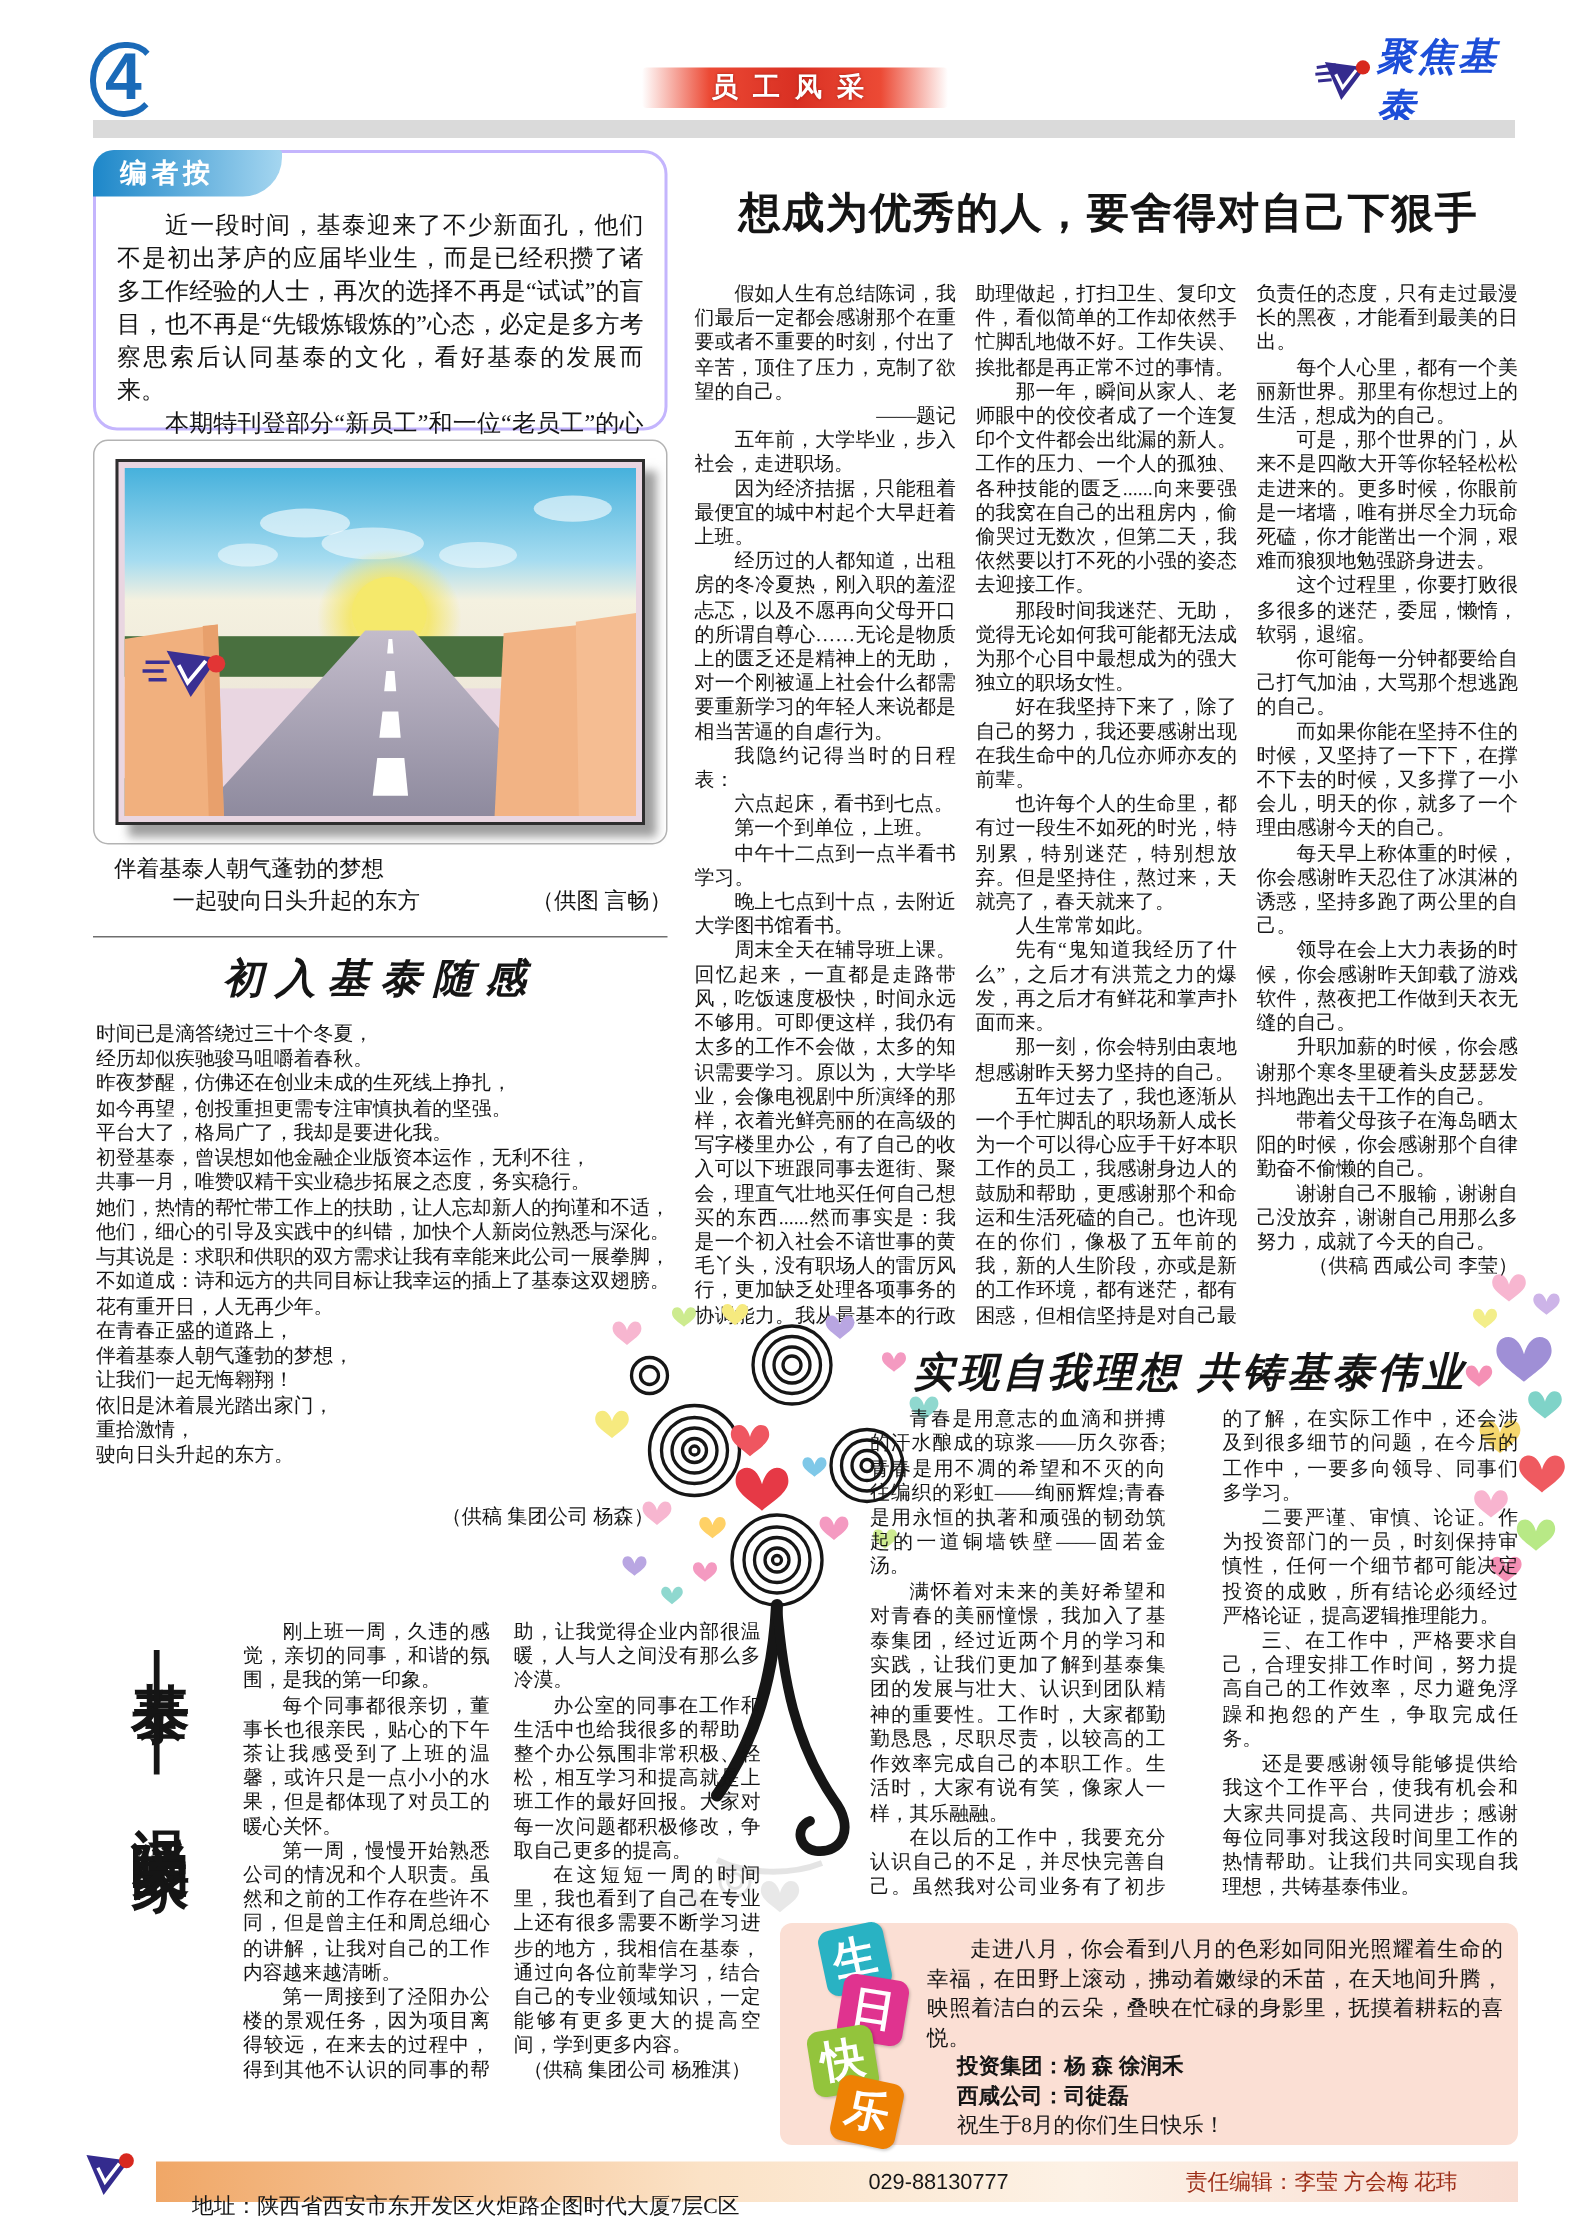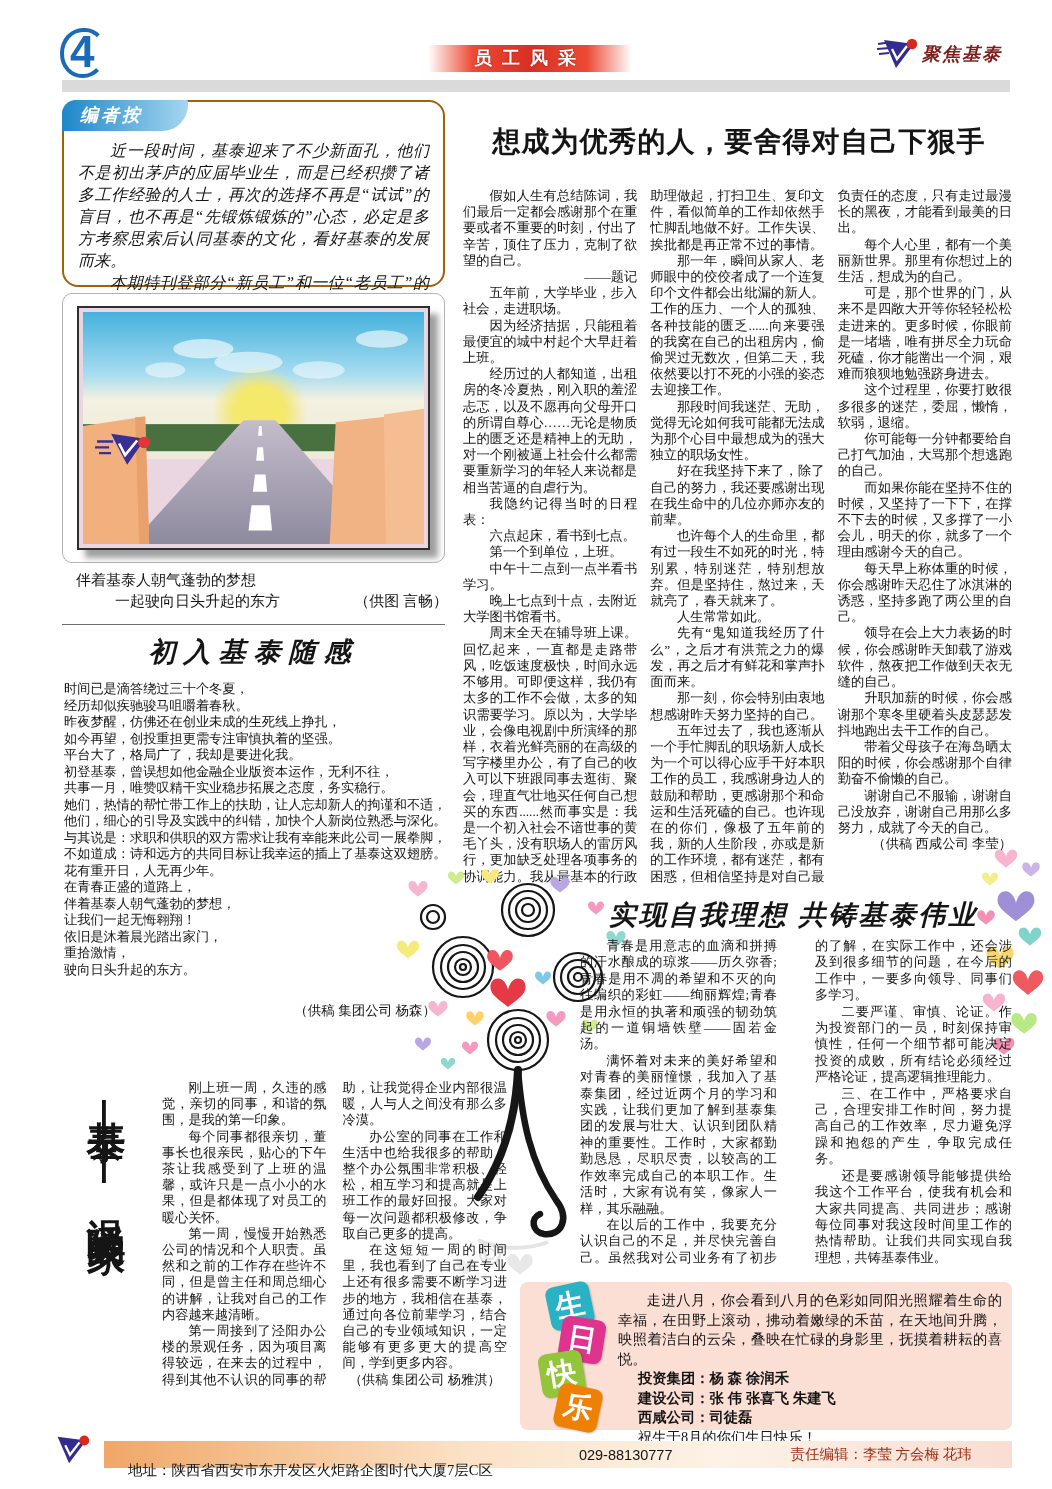--- a/index.html
+++ b/index.html
@@ -13,26 +13,26 @@
   #page-num .ring { position:absolute; left:2px; top:2px; width:46px; height:50px;
     border:4px solid #1a6ab8; border-radius:50% 45% 50% 48%; border-right-color:transparent; }
   #page-num .num { position:absolute; left:12px; top:1px; font-size:44px; font-weight:bold;
     color:#1a6ab8; font-family:"Liberation Sans",sans-serif; }
   #banner { left:428px; top:45px; width:204px; height:27px; text-align:center;
     background:linear-gradient(90deg,#ffffff 0%,#ec4a35 22%,#d93023 50%,#ec4a35 78%,#ffffff 100%);
     border-radius:3px; }
   #banner span { color:#fff; font-weight:bold; font-size:18px; line-height:27px; letter-spacing:10px;
     text-shadow:0 0 2px rgba(120,0,0,.6); }
   #brand { left:876px; top:34px; width:140px; height:40px; display:flex; align-items:center; gap:4px; }
-  #brand .brand-text { color:#7f1d1d; font-weight:bold; font-style:italic; font-size:18px; letter-spacing:2px; }
+  #brand .brand-text { color:#1d4ed8; font-weight:bold; font-style:italic; font-size:25px; letter-spacing:2px; }
   #head-bar { left:62px; top:80px; width:948px; height:12px; background:#dadada; }
 
   
   #editor-box { left:62px; top:100px; width:383px; height:187px;
-    border:2px solid #a16207; border-radius:16px;font-style:italic; }
+    border:2px solid #c4b5fd; border-radius:16px; }
   .editor-tab { position:absolute; top:-2px; left:-2px; width:126px; height:31px;
     background:linear-gradient(90deg,#1d87c9,#a5d6f0);
     border-radius:14px 2px 26px 0; color:#fff; font-weight:bold; font-size:18px;
     line-height:31px; padding-left:18px; font-family:"Liberation Sans",sans-serif; letter-spacing:3px; }
   .editor-text { padding:38px 14px 0 14px; font-size:16px; line-height:22px; text-align:justify; }
   .editor-text p { text-indent:2em; }
 
   
   #photo-block { left:62px; top:293px; width:383px; height:270px;
     border:1px solid #b3b3b3; border-radius:10px; padding:12px 14px; background:#fff; }
@@ -358,21 +358,20 @@
   <div class="tiles">
     <div class="tile tile1" style="background: rgb(41, 178, 195);">生</div>
     <div class="tile tile2" style="background: rgb(224, 51, 143);">日</div>
     <div class="tile tile3" style="background: rgb(147, 196, 60);">快</div>
     <div class="tile tile4" style="background: rgb(238, 129, 4);">乐</div>
   </div>
   <div class="bday-text">
     <p class="lead">走进八月，你会看到八月的色彩如同阳光照耀着生命的幸福，在田野上滚动，拂动着嫩绿的禾苗，在天地间升腾，映照着洁白的云朵，叠映在忙碌的身影里，抚摸着耕耘的喜悦。</p>
     <div class="bday-names">
         <p>投资集团：杨  森   徐润禾</p>
-        <p>建设公司：张  伟   张喜飞   朱建飞</p>
         <p>西咸公司：司徒磊</p>
       </div>
     <p class="bday-wish">祝生于8月的你们生日快乐！</p>
   </div>
 </div>
 
 <div class="abs" id="footer-logo">
   <svg width="40" height="36" viewBox="0 0 42 36">
     <polygon points="8,4 38,8 20,32" fill="#342b8e"></polygon>
     <path d="M16,13 L21,23 L31,10" stroke="#fff" stroke-width="2.4" fill="none"></path>

